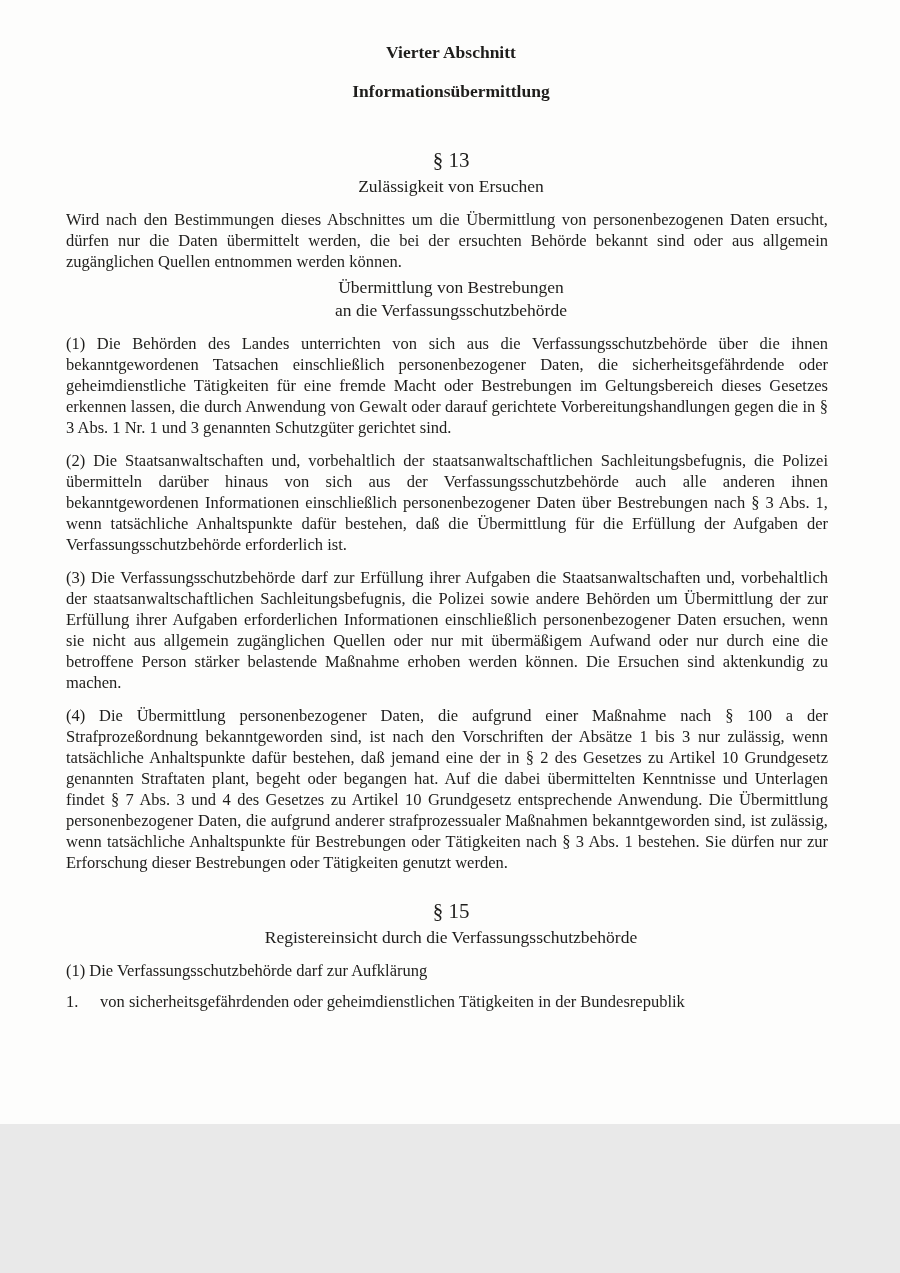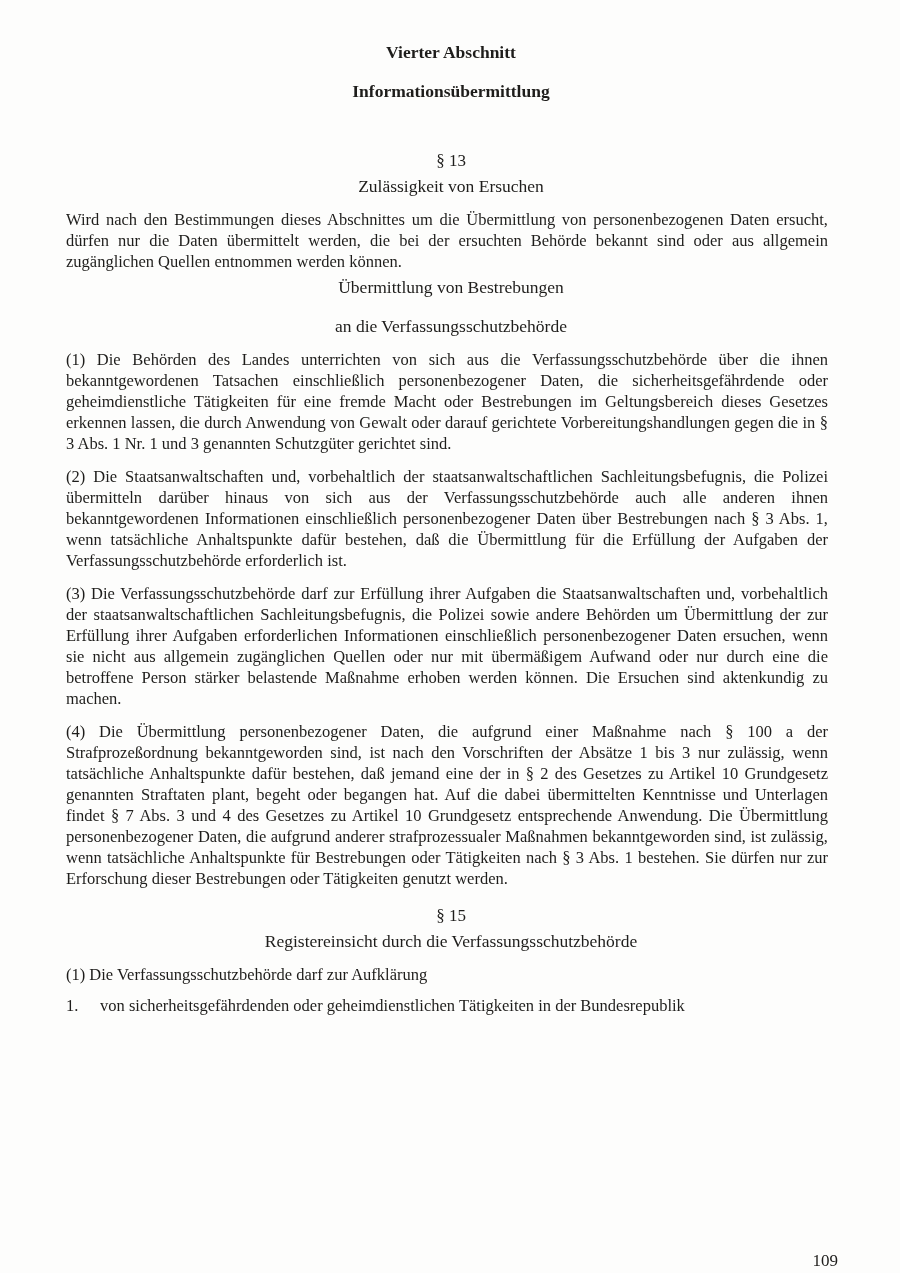--- a/index.html
+++ b/index.html
@@ -3,21 +3,21 @@
 <meta charset="utf-8">
 <style>
   html, body {
     margin: 0;
     padding: 0;
     background: #e9e9e9;
   }
   .sheet {
     position: relative;
     width: 900px;
-    height: 1273px;
+    height: 1124px;
     margin: 0 auto;
     background: #fdfdfc;
     color: #1e1d1b;
     font-family: "Liberation Serif", "DejaVu Serif", serif;
     font-size: 16.5px;
     line-height: 21px;
     overflow: hidden;
     box-sizing: border-box;
     padding: 42px 64px 0 66px;
   }
@@ -28,34 +28,34 @@
     margin: 0 0 18px 0;
   }
   .chapter-subheading {
     text-align: center;
     font-weight: bold;
     font-size: 17.5px;
     margin: 10px;
   }
   .section-number {
     text-align: center;
-    font-size: 17px;
+    font-size: 21px;
     margin: 0;
   }
   .sn-13 { margin-top: 48px; }
   .sn-14 { margin-top: 38px; }
-  .sn-15 { margin-top: 16px; }
+  .sn-15 { margin-top: 28px; }
   .section-title {
     text-align: center;
     font-weight: normal;
     font-size: 17.5px;
     margin: 5px 0 0 0;
   }
   .section-title.line2 {
-    margin-top: 18px;
+    margin-top: 2px;
   }
   p.body {
     margin: 12px 8px 0 0;
     text-align: justify;
     text-justify: inter-word;
   }
   .list-item {
     display: flex;
     margin-top: 10px;
   }

